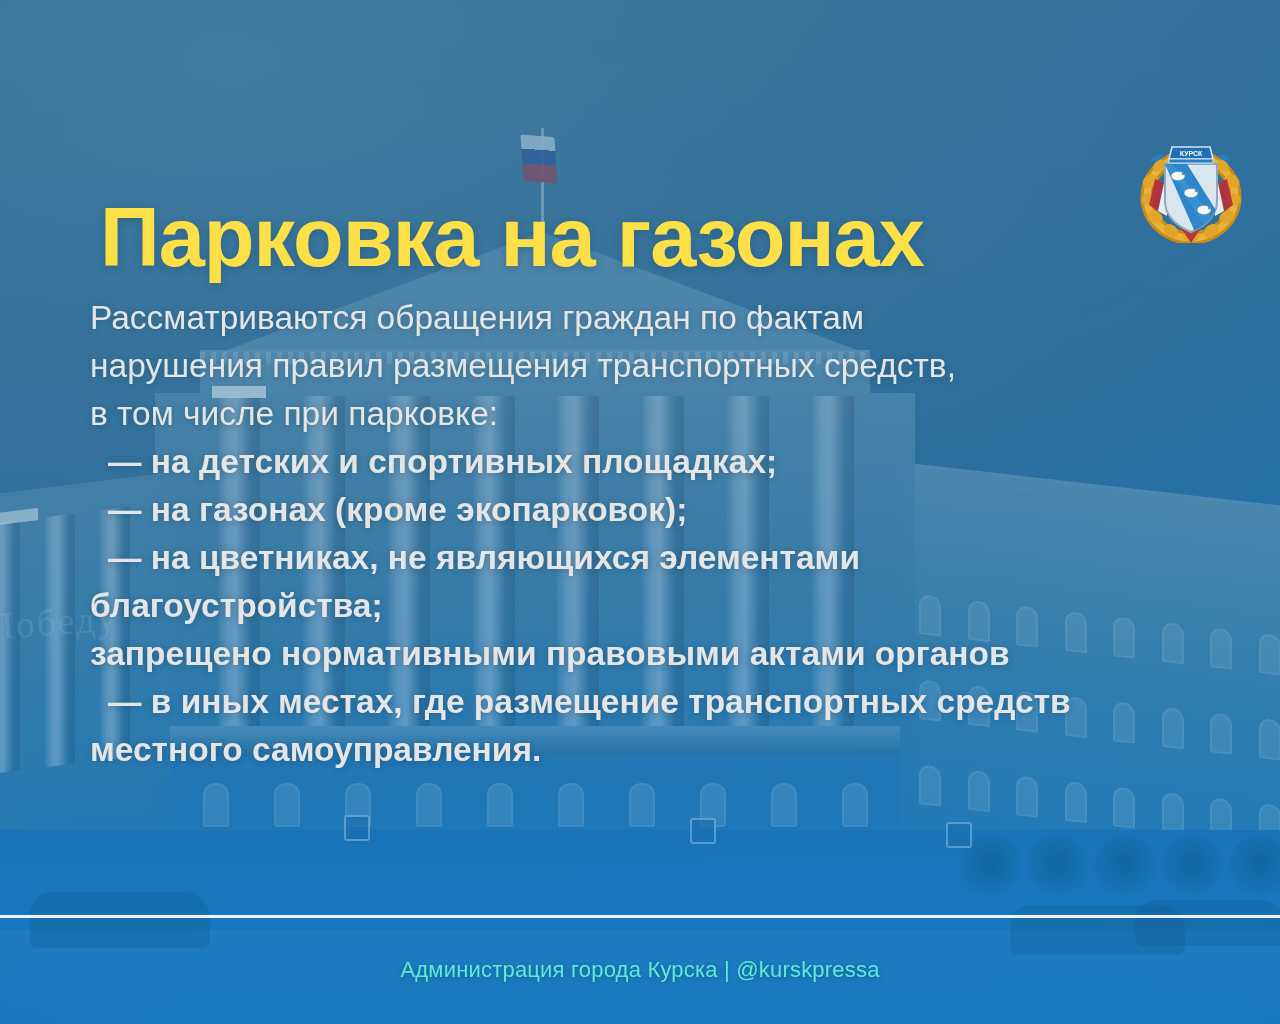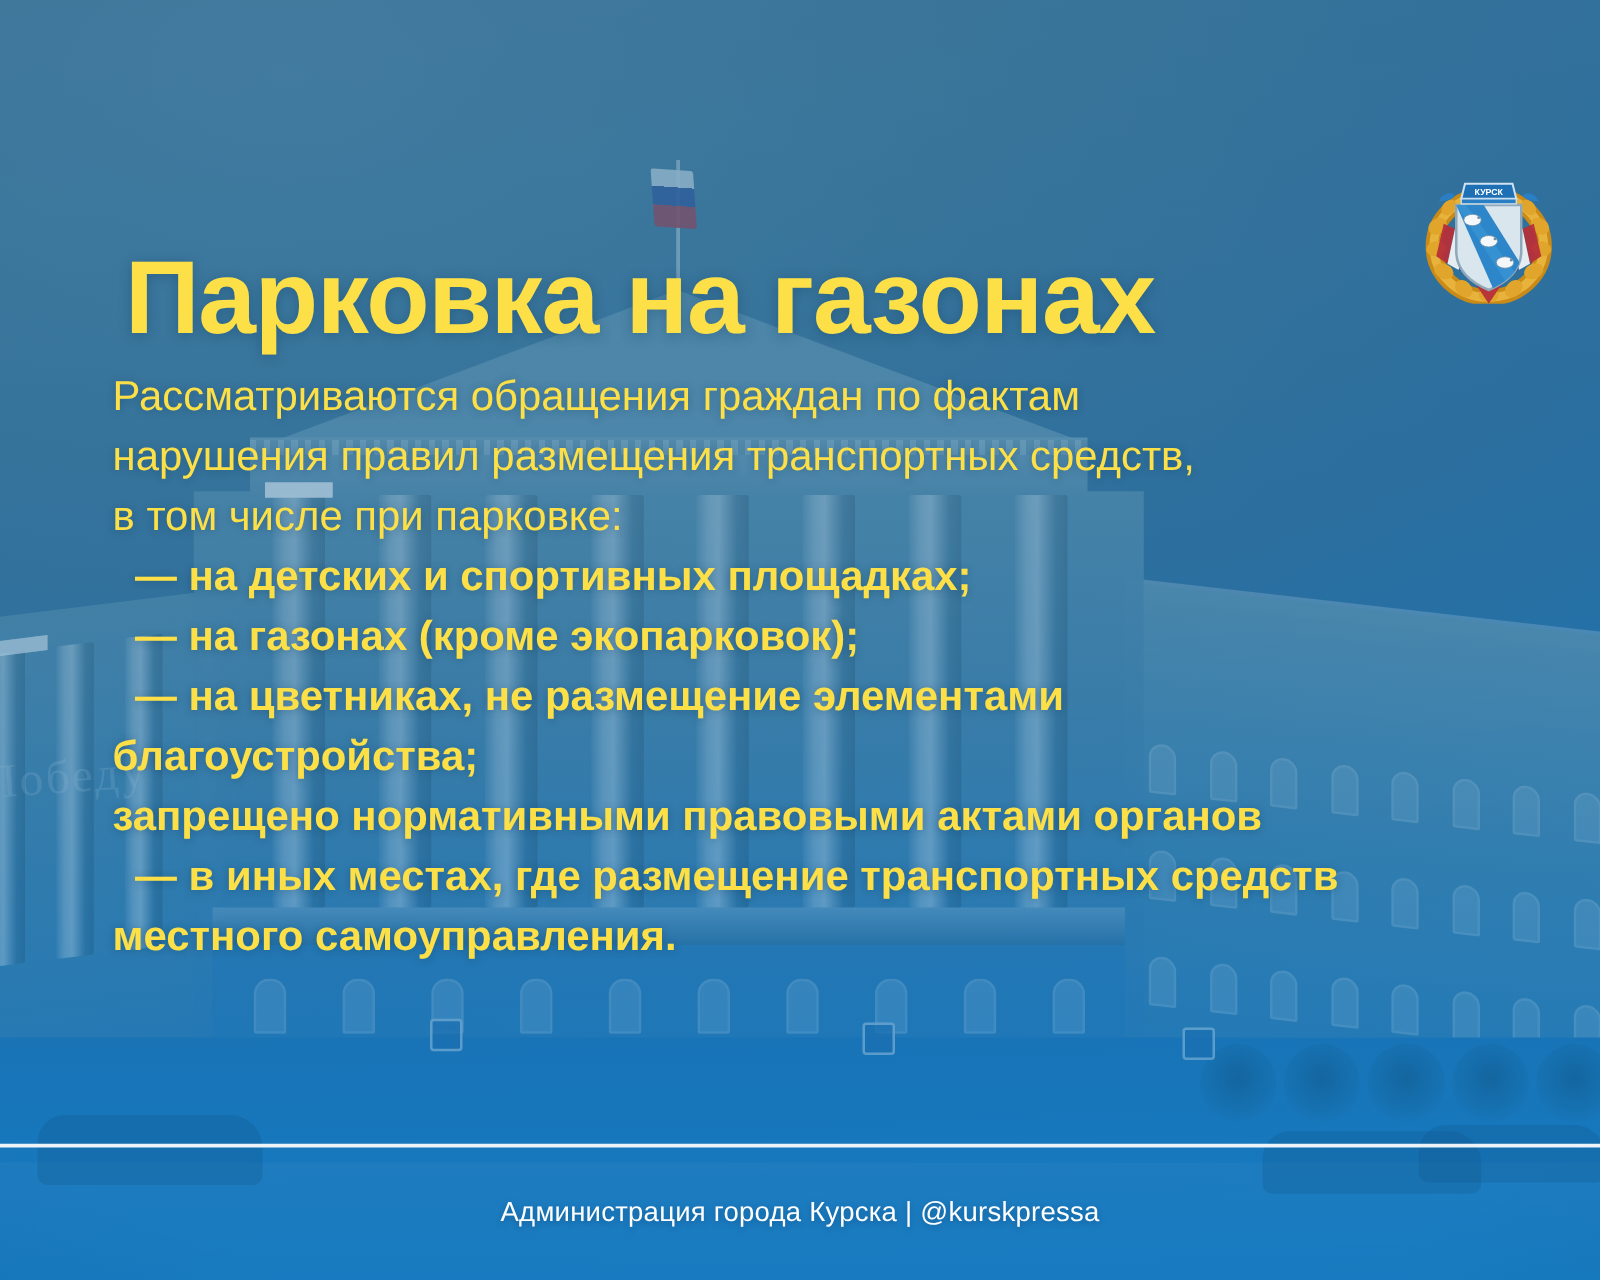--- a/index.html
+++ b/index.html
@@ -288,21 +288,21 @@
     width: 104px;
     height: 104px;
   }
   .emblem svg { display: block; width: 104px; height: 104px; }
 
   .body {
     position: absolute;
     left: 90px;
     top: 294px;
     width: 1130px;
-    color: #fde047;
+    color: #e5e5e5;
     font-size: 33.5px;
     line-height: 48px;
     text-shadow: 0 1px 7px rgba(10,50,82,.33);
   }
   .intro { font-weight: 400; }
   .intro p { margin: 0; }
 
   .bullets {
     margin: 0;
     padding: 0;
@@ -323,21 +323,21 @@
     height: 3px;
     background: rgba(255,255,255,.92);
   }
 
   .footer {
     position: absolute;
     left: 0;
     top: 957px;
     width: 1280px;
     text-align: center;
-    color: #ffffff;
+    color: #5eead4;
     font-size: 22px;
     letter-spacing: .2px;
     text-shadow: 0 1px 5px rgba(10,50,82,.35);
   }
 </style>
 </head>
 <body>
 
 <div class="poster">
 
@@ -525,21 +525,21 @@
 
     <div class="body">
       <div class="intro">
         <p>Рассматриваются обращения граждан по фактам</p>
         <p>нарушения правил размещения транспортных средств,</p>
         <p>в том числе при парковке:</p>
       </div>
       <ul class="bullets">
         <li>— на детских и спортивных площадках;</li>
         <li>— на газонах (кроме экопарковок);</li>
-        <li>— на цветниках, не размещение элементами</li>
+        <li>— на цветниках, не являющихся элементами</li>
         <li style="text-indent:0">благоустройства;</li>
         <li style="text-indent:0">запрещено нормативными правовыми актами органов</li>
         <li>— в иных местах, где размещение транспортных средств</li>
         <li style="text-indent:0">местного самоуправления.</li>
       </ul>
     </div>
 
     <div class="divider"></div>
 
     <div class="footer">Администрация города Курска | @kurskpressa</div>

